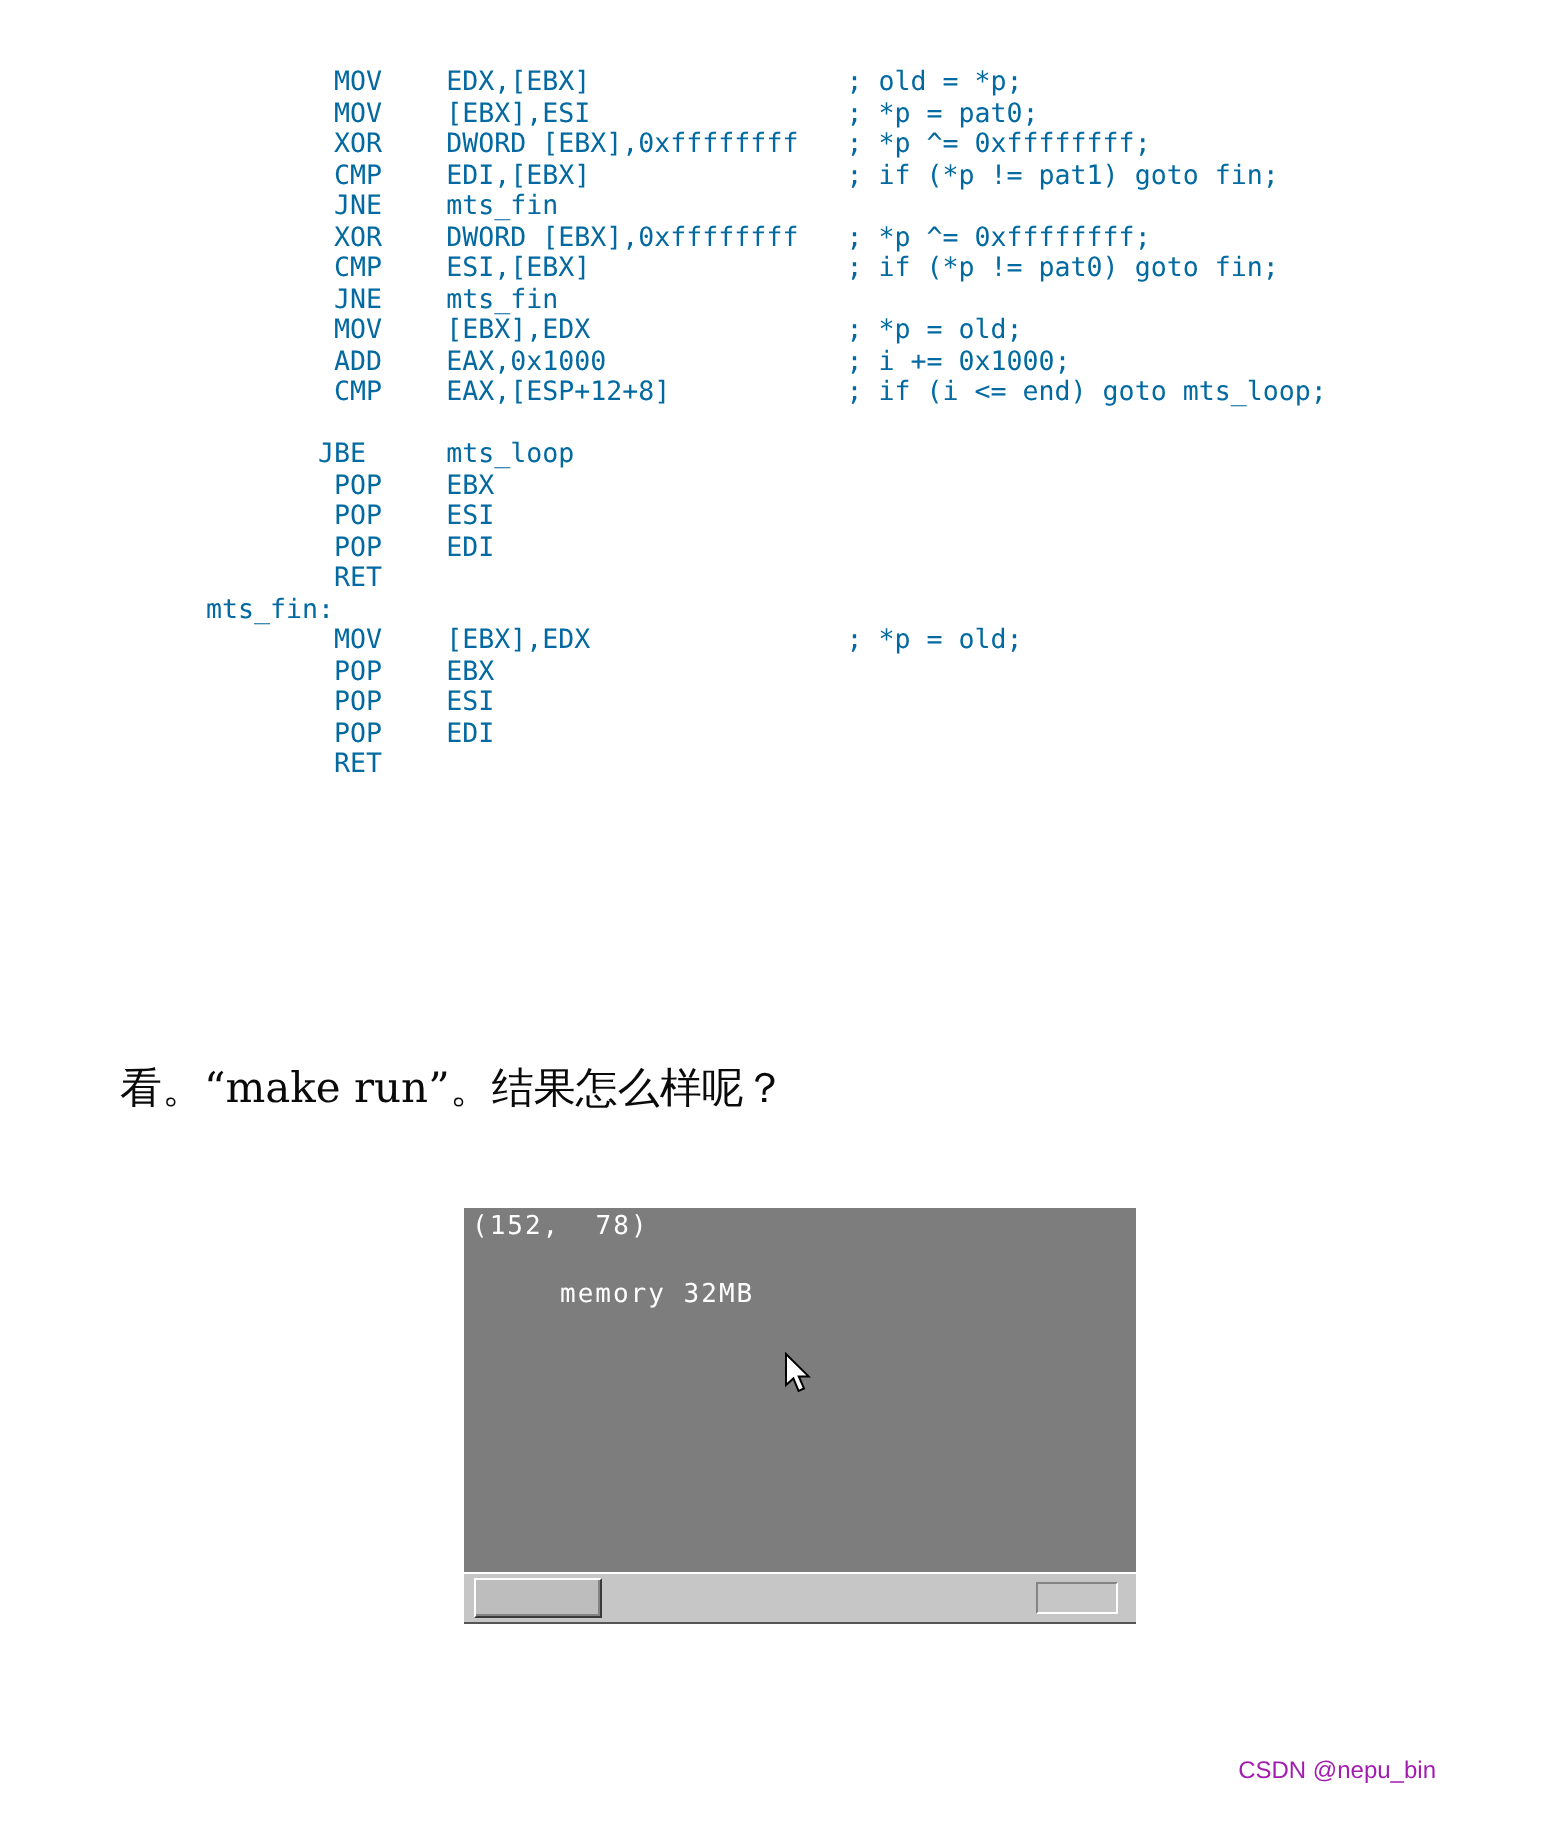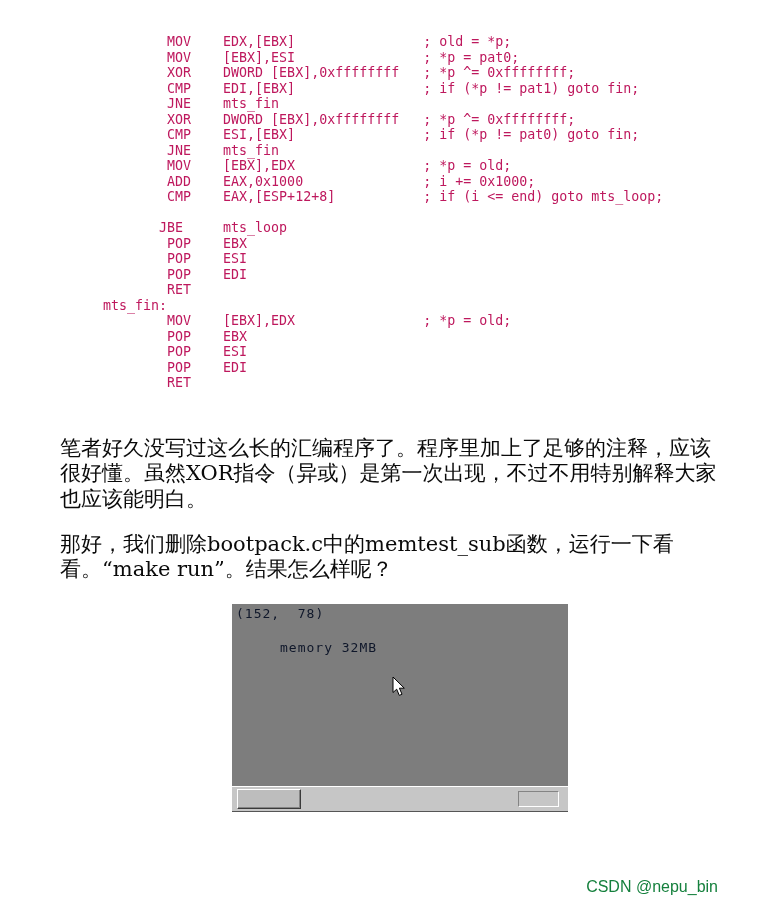--- a/index.html
+++ b/index.html
@@ -15,21 +15,21 @@
   }
 
   
   .code-block {
     position: absolute;
     left: 103px;
     top: 34px;
     font-family: "DejaVu Sans Mono", monospace;
     font-size: 13.3px;
     line-height: 15.5px;
-    color: #be185d;
+    color: #0369a1;
   }
   .code-line { white-space: pre; min-height: 15.5px; }
 
   
   .para {
     position: absolute;
     left: 60px;
     width: 660px;
     font-size: 21px;
     line-height: 25.3px;
@@ -48,21 +48,21 @@
     top: 604px;
     width: 336px;
     height: 207px;
     background: #7d7d7d;
   }
   .em-text {
     position: absolute;
     font-family: "DejaVu Sans Mono", monospace;
     font-size: 13px;
     letter-spacing: 1px;
-    color: #0f172a;
+    color: #ffffff;
     white-space: pre;
   }
   .coords  { left: 4px; top: 2px; }
   .memtext { left: 4px; top: 36px; margin-left: 44px; }
   .cursor { position: absolute; left: 160px; top: 72px; width: 15px; height: 22px; }
 
   .taskbar {
     position: absolute;
     left: 0; bottom: 0;
     width: 100%; height: 25px;
@@ -91,39 +91,33 @@
     border-right: 1px solid #ffffff;
     border-bottom: 1px solid #ffffff;
   }
 
   
   .watermark {
     position: absolute;
     right: 55px;
     top: 878px;
     font-family: "Liberation Sans", sans-serif;
-    font-size: 16px;
-    color: #15803d;
+    font-size: 12px;
+    color: #a21caf;
   }
 </style>
 </head>
 <body>
 
 <div class="page">
 
   <pre class="code-block"><div class="code-line">        MOV    EDX,[EBX]                ; old = *p;</div><div class="code-line">        MOV    [EBX],ESI                ; *p = pat0;</div><div class="code-line">        XOR    DWORD [EBX],0xffffffff   ; *p ^= 0xffffffff;</div><div class="code-line">        CMP    EDI,[EBX]                ; if (*p != pat1) goto fin;</div><div class="code-line">        JNE    mts_fin</div><div class="code-line">        XOR    DWORD [EBX],0xffffffff   ; *p ^= 0xffffffff;</div><div class="code-line">        CMP    ESI,[EBX]                ; if (*p != pat0) goto fin;</div><div class="code-line">        JNE    mts_fin</div><div class="code-line">        MOV    [EBX],EDX                ; *p = old;</div><div class="code-line">        ADD    EAX,0x1000               ; i += 0x1000;</div><div class="code-line">        CMP    EAX,[ESP+12+8]           ; if (i &lt;= end) goto mts_loop;</div><div class="code-line"></div><div class="code-line">       JBE     mts_loop</div><div class="code-line">        POP    EBX</div><div class="code-line">        POP    ESI</div><div class="code-line">        POP    EDI</div><div class="code-line">        RET</div><div class="code-line">mts_fin:</div><div class="code-line">        MOV    [EBX],EDX                ; *p = old;</div><div class="code-line">        POP    EBX</div><div class="code-line">        POP    ESI</div><div class="code-line">        POP    EDI</div><div class="code-line">        RET</div></pre>
 
-  <div class="para p1">
-      <div class="para-line">笔者好久没写过这么长的汇编程序了。程序里加上了足够的注释，应该</div>
-      <div class="para-line">很好懂。虽然XOR指令（异或）是第一次出现，不过不用特别解释大家</div>
-      <div class="para-line">也应该能明白。</div>
-    </div>
 
   <div class="para p2">
-      <div class="para-line">那好，我们删除bootpack.c中的memtest_sub函数，运行一下看</div>
       <div class="para-line">看。“make run”。结果怎么样呢？</div>
     </div>
 
   <div class="emulator">
     <div class="em-text coords">(152,  78)</div>
     <div class="em-text memtext">memory 32MB</div>
 
     <div class="cursor">
       <svg width="15" height="22" viewBox="0 0 15 22" xmlns="http://www.w3.org/2000/svg">
         <path d="M1 1 L1 16.5 L4.7 13.2 L7.3 19.4 L10 18.2 L7.4 12.2 L12.3 12.2 Z" fill="#ffffff" stroke="#000000" stroke-width="1"></path>

